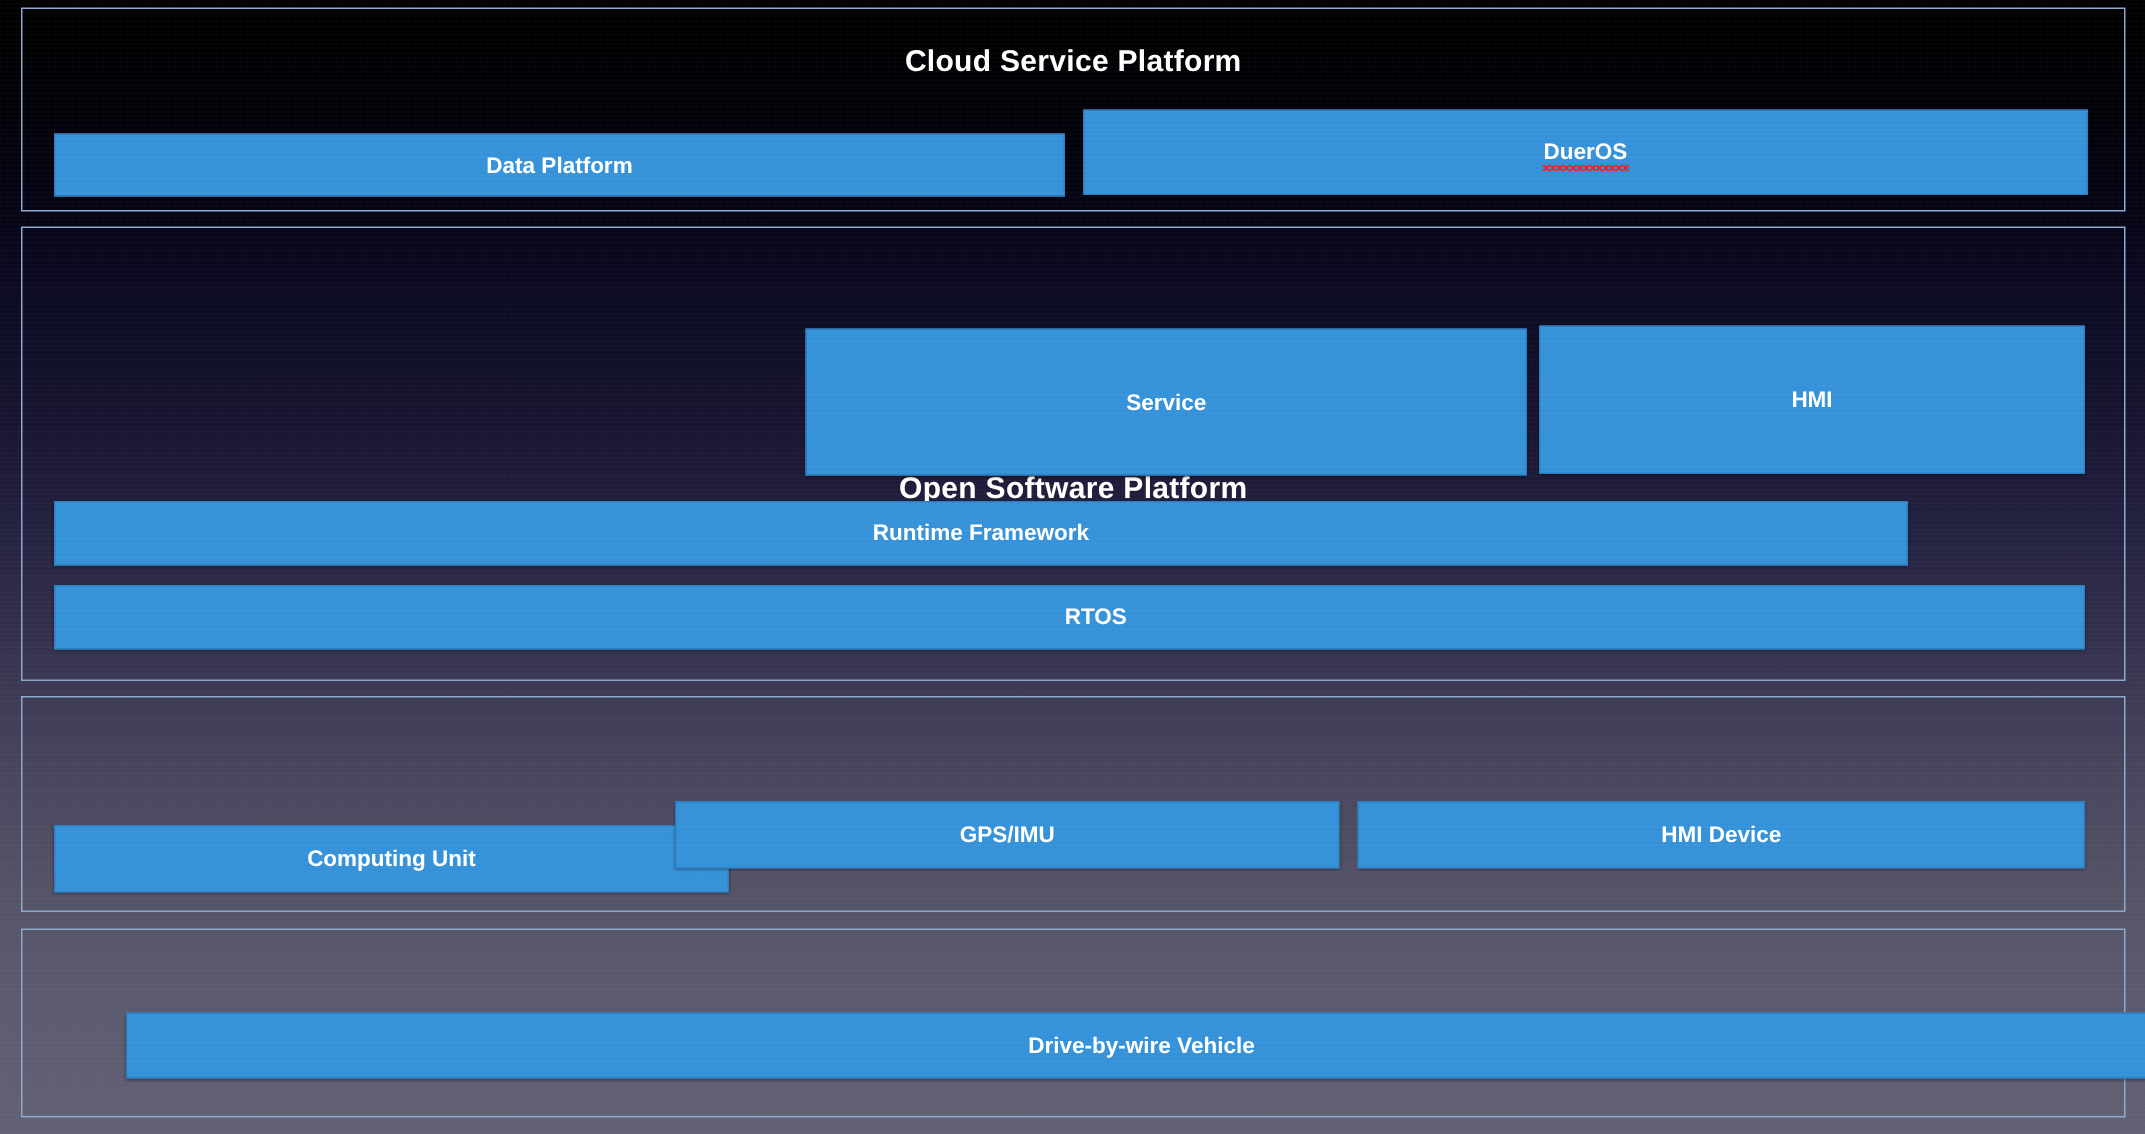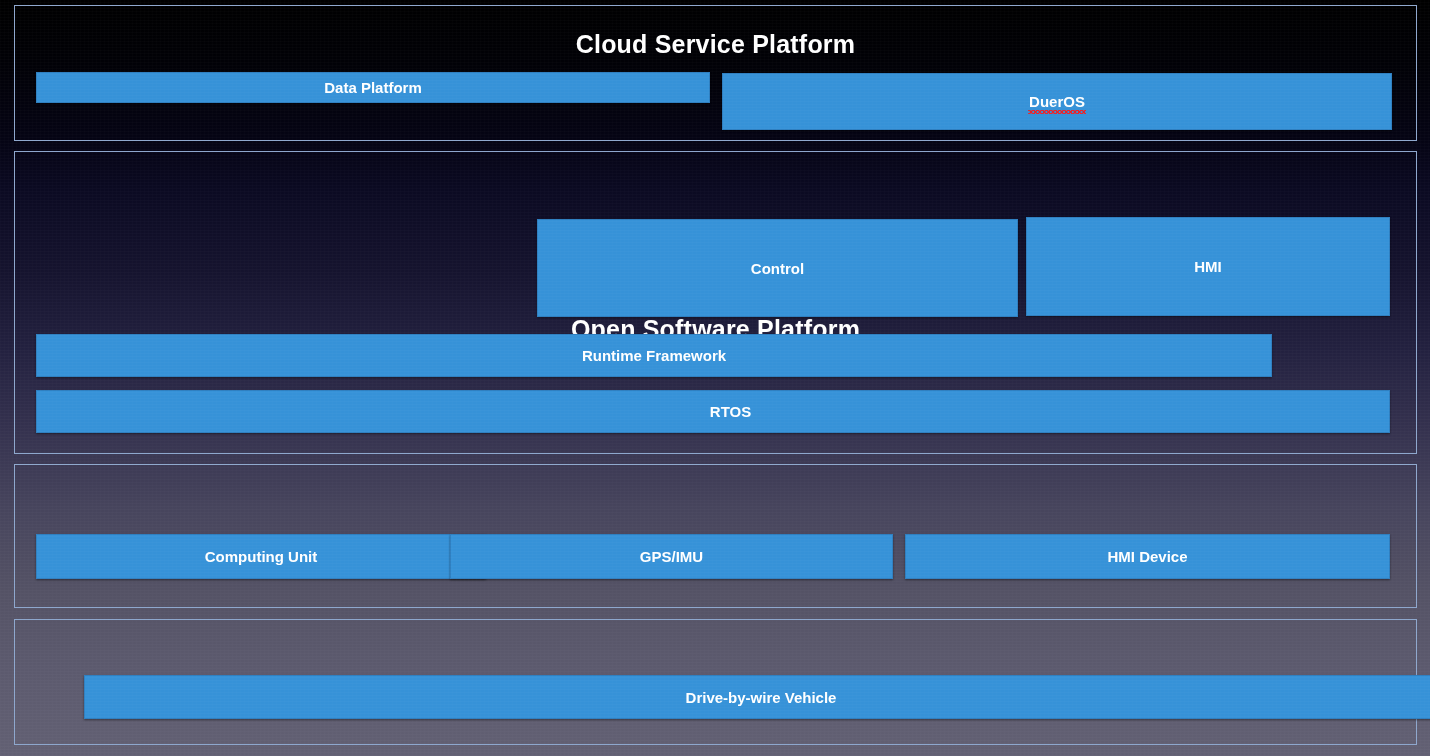--- a/index.html
+++ b/index.html
@@ -52,21 +52,21 @@
     border: 1.5px solid #8ea7cd;
   }
 
   .panel-title {
     position: absolute;
     left: 0;
     right: 0;
     text-align: center;
     color: #ffffff;
     font-weight: bold;
-    font-size: 25px;
+    font-size: 20px;
     letter-spacing: .2px;
     white-space: nowrap;
   }
 
   .box {
     position: absolute;
     background: #3692d8;
     border: 1px solid #2f7fc0;
     box-shadow: 0 1px 2px rgba(0,0,0,.45);
     display: flex;
@@ -97,35 +97,35 @@
       repeating-linear-gradient(135deg,
         #e8242a 0 1.3px, transparent 1.3px 3.1px),
       repeating-linear-gradient(45deg,
         #e8242a 0 1.3px, transparent 1.3px 3.1px);
     background-size: 4.4px 4px;
   }
 
   
   #panel-cloud            { left: 14px;  top: 5px;   width: 1403px; height: 136px; }
   #title-cloud            { top: 24px; }
-  #box-data-platform      { left: 36px;  top: 72px;  width: 674px;  height: 31px; }
+  #box-data-platform      { left: 36px;  top: 89px;  width: 674px;  height: 42px; }
   #box-dueros             { left: 722px; top: 73px;  width: 670px;  height: 57px; }
 
   
   #panel-software         { left: 14px;  top: 151px; width: 1403px; height: 303px; }
   #title-software         { top: 163px; }
   #box-localization       { left: 36px;  top: 217px; width: 494px;  height: 101px; }
   #box-control            { left: 537px; top: 219px; width: 481px;  height: 98px; }
   #box-hmi                { left: 1026px;top: 217px; width: 364px;  height: 99px; }
   #box-runtime-framework  { left: 36px;  top: 334px; width: 1236px; height: 43px; }
   #box-rtos               { left: 36px;  top: 390px; width: 1354px; height: 43px; padding-left: 35px; }
 
   
   #panel-hardware         { left: 14px;  top: 464px; width: 1403px; height: 144px; }
-  #box-computing-unit     { left: 36px;  top: 534px; width: 450px;  height: 45px; }
+  #box-computing-unit     { left: 36px;  top: 550px; width: 450px;  height: 45px; }
   #box-gps-imu            { left: 450px; top: 534px; width: 443px;  height: 45px; }
   #box-hmi-device         { left: 905px; top: 534px; width: 485px;  height: 45px; justify-content: center; }
 
   
   #panel-vehicle          { left: 14px;  top: 619px; width: 1403px; height: 126px; }
   #box-drive-by-wire      { left: 36px;  top: 675px; width: 1354px; height: 44px; margin-left: 48px; }
 </style>
 </head>
 <body>
 
@@ -142,21 +142,21 @@
   <div class="box" id="box-dueros">
     <span class="box-label misspelled">DuerOS</span>
   </div>
 
   <div class="panel" id="panel-software">
     <div class="panel-title" id="title-software">Open Software Platform</div>
   </div>
 
 
   <div class="box" id="box-control">
-    <span class="box-label">Control</span>
+    <span class="box-label">Service</span>
   </div>
 
   <div class="box" id="box-hmi">
     <span class="box-label">HMI</span>
   </div>
 
   <div class="box" id="box-runtime-framework">
     <span class="box-label">Runtime Framework</span>
   </div>
 

